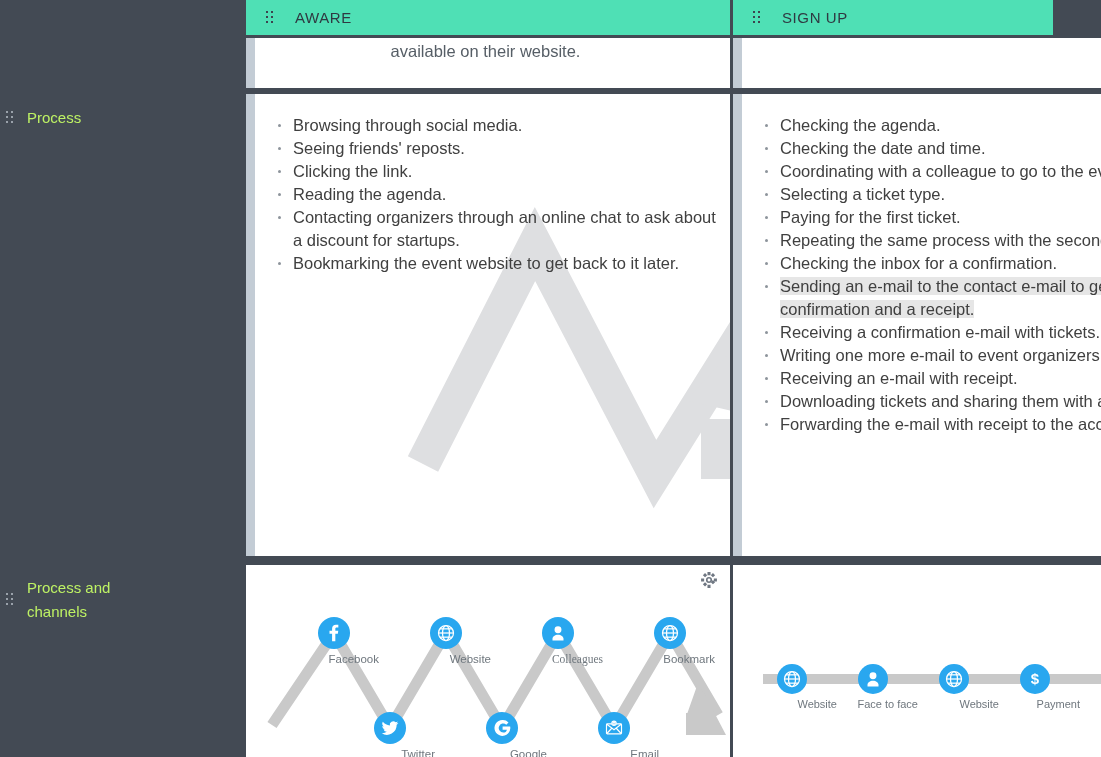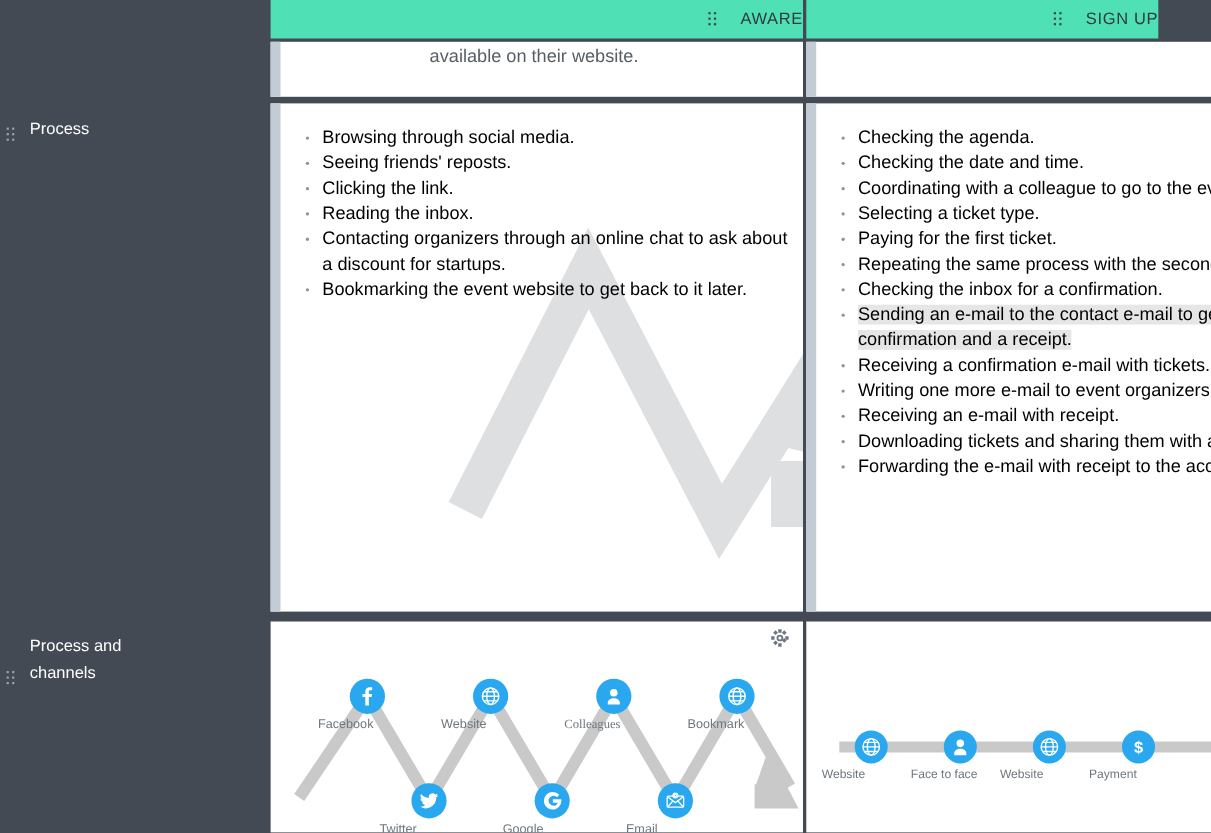--- a/index.html
+++ b/index.html
@@ -20,22 +20,22 @@
   
   #sidebar {
     position: absolute; left: 0; top: 0;
     width: 246px; height: 757px;
     background: #434a54;
   }
   .row-label {
     position: absolute;
     left: 0; width: 246px;
     display: flex;
-    align-items: flex-end;
-    color: #ffffff;
+    align-items: center;
+    color: #bef264;
     font-size: 15px;
     line-height: 24px;
   }
   .row-label .grip { margin: 0 12px 0 6px; flex: 0 0 auto; padding-top: 3px; }
   .row-label .rl-text { display: block; }
 
   
   .grip {
     display: inline-block;
     width: 9px; height: 14px;
@@ -54,21 +54,21 @@
 
   
   #header {
     position: absolute;
     left: 246px; top: 0;
     width: 855px; height: 35px;
   }
   .stage-tab {
     position: absolute; top: 0; height: 35px;
     background: #4fe0b5;
-    display: flex; align-items: center; justify-content: flex-end;
+    display: flex; align-items: center;
   }
   .stage-tab .grip { margin-left: 20px; margin-right: 20px; }
   .stage-tab .st-label {
     color: #2f3a42;
     font-size: 15px;
     letter-spacing: .6px;
   }
   #tab-0 { left: 0;   width: 484px; }
   #tab-1 { left: 487px; width: 320px; }
 
@@ -105,21 +105,21 @@
   #card-p1 { left: 733px; top: 94px; width: 397px; height: 462px; }
 
   ul.bullets {
     position: relative;
     list-style: none;
     margin: 20px 14px 0 38px;
     z-index: 2;
   }
   ul.bullets li {
     position: relative;
-    color: #000000;
+    color: #404040;
     font-size: 16.5px;
     line-height: 23px;
     margin-bottom: 0px;
     padding-left: 0;
   }
   ul.bullets li::before {
     content: "";
     position: absolute;
     left: -15px; top: 10px;
     width: 3px; height: 3px;
@@ -146,21 +146,21 @@
 
   .gear {
     position: absolute;
     right: 12px; top: 6px;
     width: 18px; height: 18px;
     z-index: 5;
   }
 
   .channel-svg { position: absolute; left: 0; top: 0; }
 
-  .chan-node { position: absolute; text-align: left; width: 90px; }
+  .chan-node { position: absolute; text-align: right; width: 90px; }
   .chan-node .bubble {
     width: 32px; height: 32px;
     border-radius: 50%;
     background: #29a7ef;
     margin: 0 auto;
     display: flex; align-items: center; justify-content: center;
     color: #fff;
   }
   .chan-node .chan-label {
     margin-top: 3px;
@@ -251,21 +251,21 @@
       <svg class="watermark" viewBox="0 0 420 330">
         <path d="M 18 260 L 130 40 L 250 270 L 350 110" stroke="#dedfe1" stroke-width="34" fill="none" stroke-linecap="butt" stroke-linejoin="miter"></path>
         <path d="M 300 250 L 372 250 L 372 170 L 408 250 L 372 330 L 372 250" fill="#dedfe1"></path>
         <path d="M 296 215 L 380 215 L 380 275 L 296 275 Z" fill="#dedfe1"></path>
         <path d="M 338 120 L 404 238 L 300 238 Z" fill="#dedfe1" transform="rotate(132 352 190)"></path>
       </svg>
       <ul class="bullets">
           <li>Browsing through social media.</li>
           <li>Seeing friends' reposts.</li>
           <li>Clicking the link.</li>
-          <li>Reading the inbox.</li>
+          <li>Reading the agenda.</li>
           <li>Contacting organizers through an online chat to ask about a discount for startups.</li>
           <li>Bookmarking the event website to get back to it later.</li>
         </ul>
     </div>
   </div>
 
   <div class="card" id="card-p1">
     <div class="card-inner">
       <ul class="bullets">
           <li>Checking the agenda.</li>

